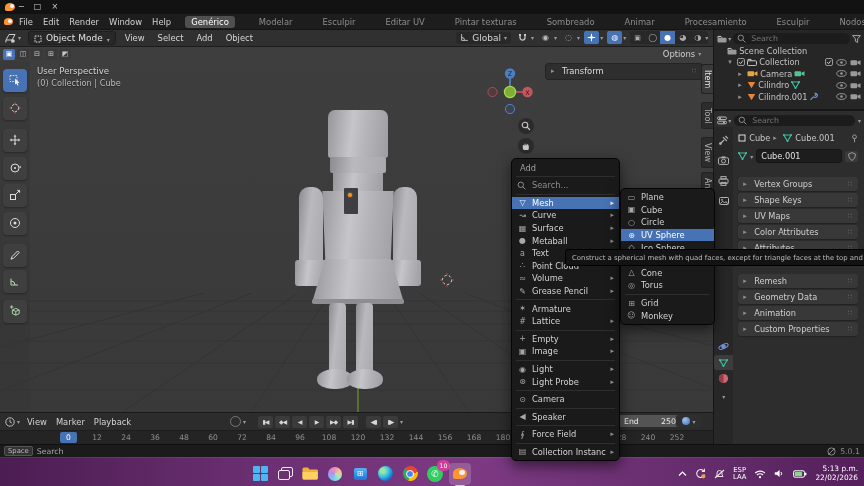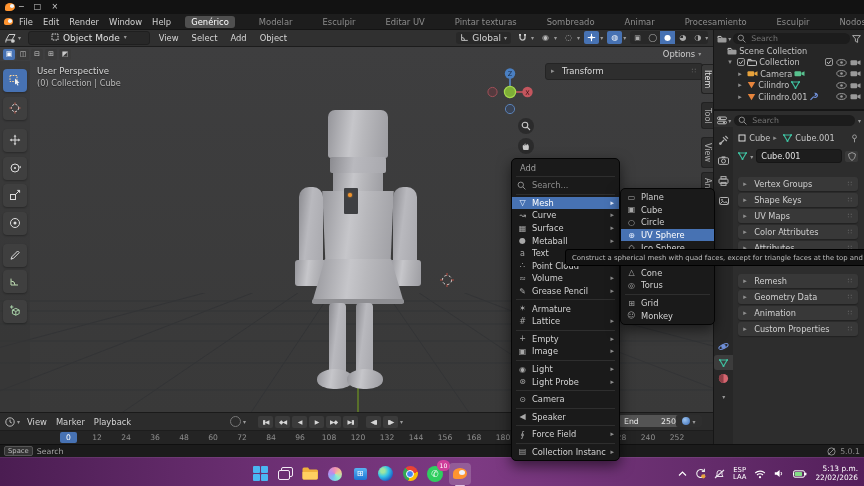--- a/index.html
+++ b/index.html
@@ -23,21 +23,21 @@
   .mb-field{display:flex;align-items:center;gap:3px;background:#1d1d1d;border-radius:3px;padding:0 2px;}
   .sq-btn{width:13px;height:11px;background:#3a3a3a;border-radius:2px;display:flex;align-items:center;justify-content:center;}
   .dim{color:#6f6f6f;}
   .carl{font-size:6px;color:#9a9a9a;}
   
   .main{display:flex;height:414px;}
   .left-col{width:714px;display:flex;flex-direction:column;}
   .right-col{width:150px;display:flex;flex-direction:column;background:#262626;border-left:1px solid #161616;}
   
   .topbar{height:16px;background:#303030;display:flex;align-items:center;gap:7px;padding:0 5px;border-bottom:1px solid #1c1c1c;}
-  .mode-dd{display:flex;align-items:flex-start;gap:4px;background:#282828;border:1px solid #1f1f1f;border-radius:3px;padding:1px 22px;color:#e0e0e0;}
+  .mode-dd{display:flex;align-items:flex-end;gap:4px;background:#282828;border:1px solid #1f1f1f;border-radius:3px;padding:1px 5px;color:#e0e0e0;}
   .tb-menu{color:#d6d6d6;font-size:8.4px;padding:0 2px;}
   .tb-right{margin-left:auto;display:flex;align-items:center;gap:4px;}
   .pill{display:flex;align-items:center;gap:3px;background:#282828;border-radius:3px;padding:1px 4px;color:#d6d6d6;}
   .ico-btn{width:15px;height:13px;border-radius:2px;display:flex;align-items:center;justify-content:center;background:transparent;}
   .ico-btn.on{background:#4772b3;}
   .shade-grp{display:flex;background:#282828;border-radius:3px;overflow:hidden;}
   .shade-grp .ico-btn{border-radius:0;}
   
   .viewport{position:relative;height:367px;background:linear-gradient(#3e3e3f,#393939);overflow:hidden;}
   .toolcol{position:absolute;left:0;top:14px;bottom:0;width:30px;background:#35353566;}

